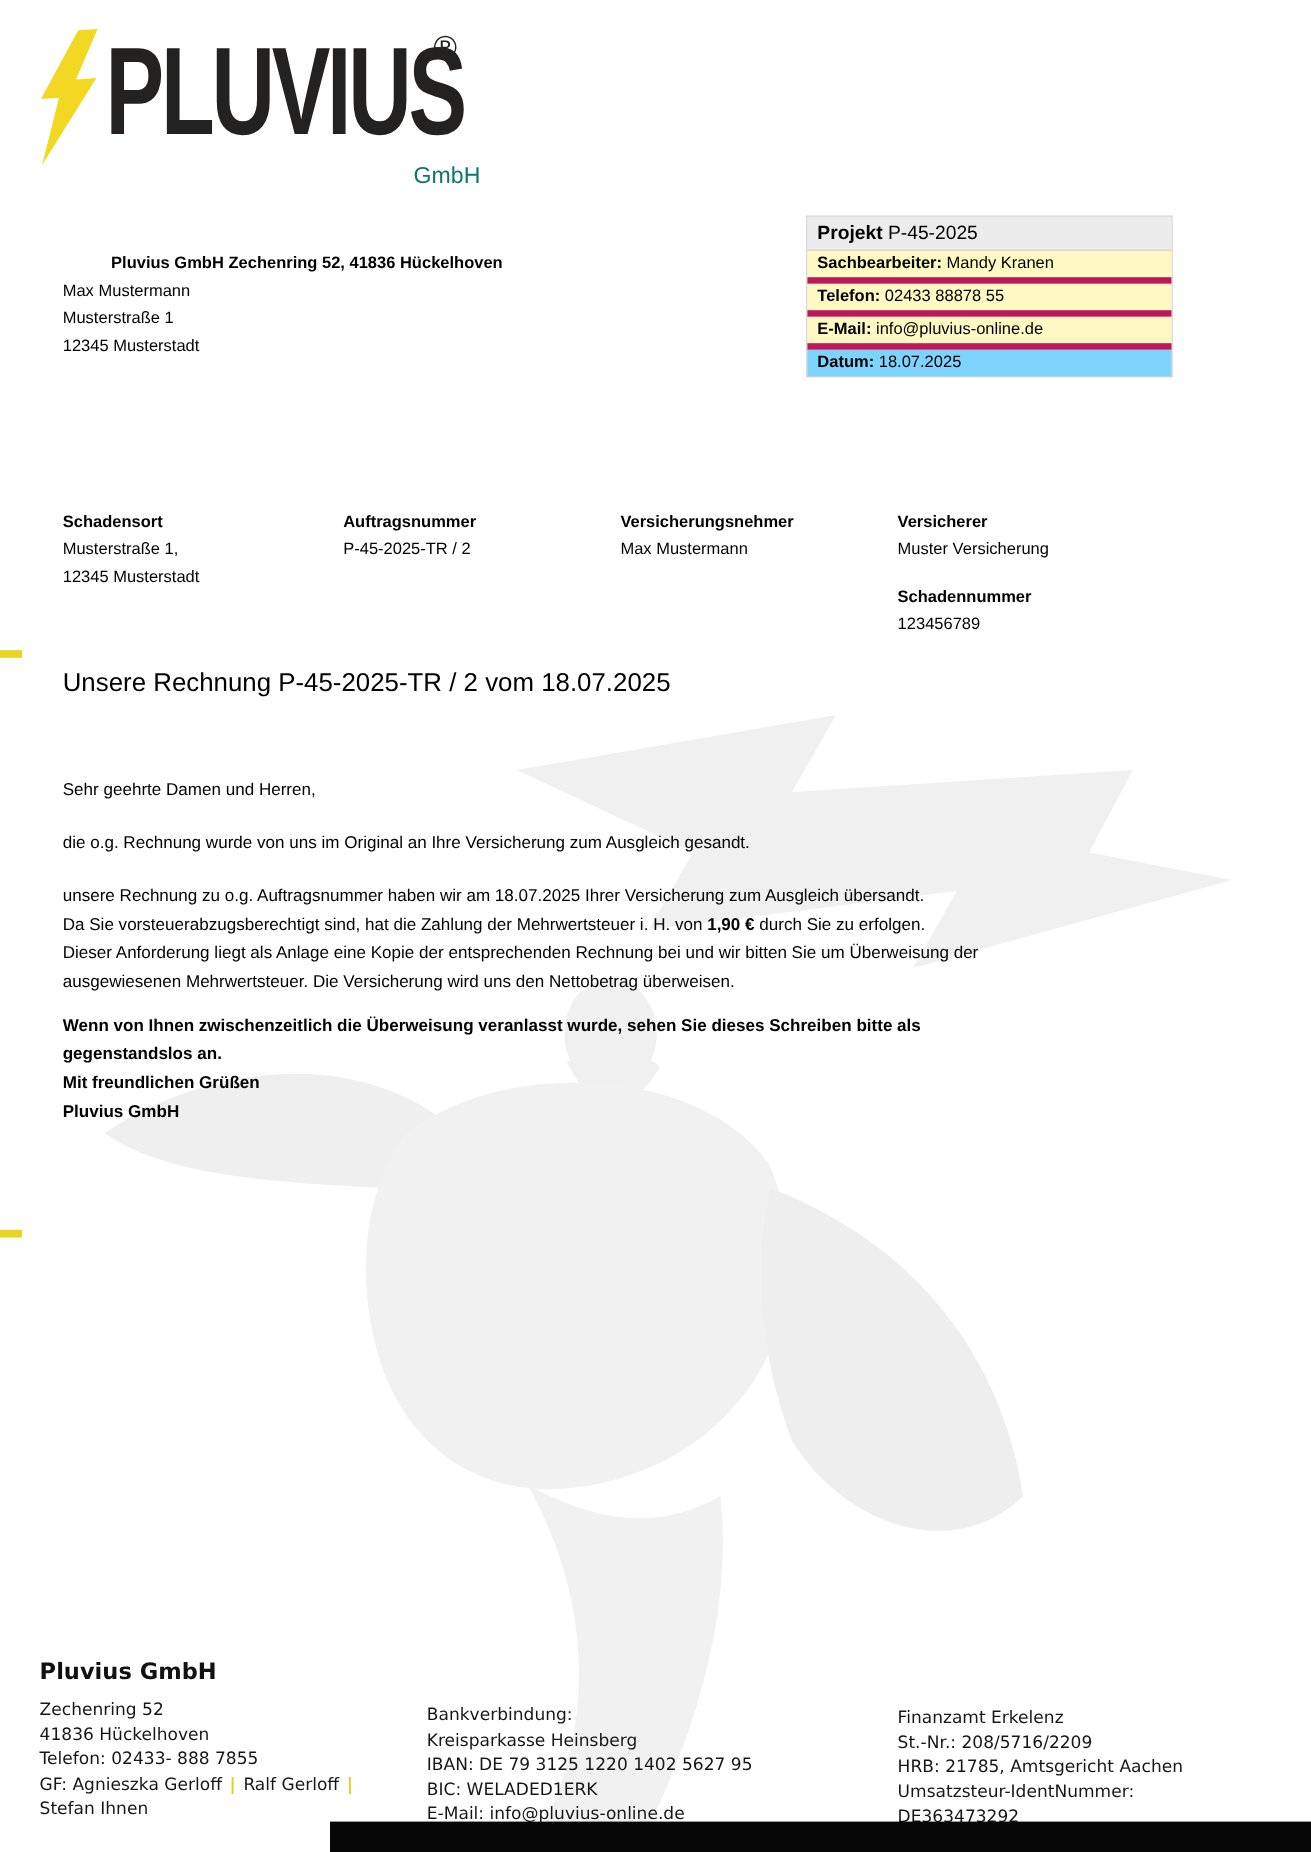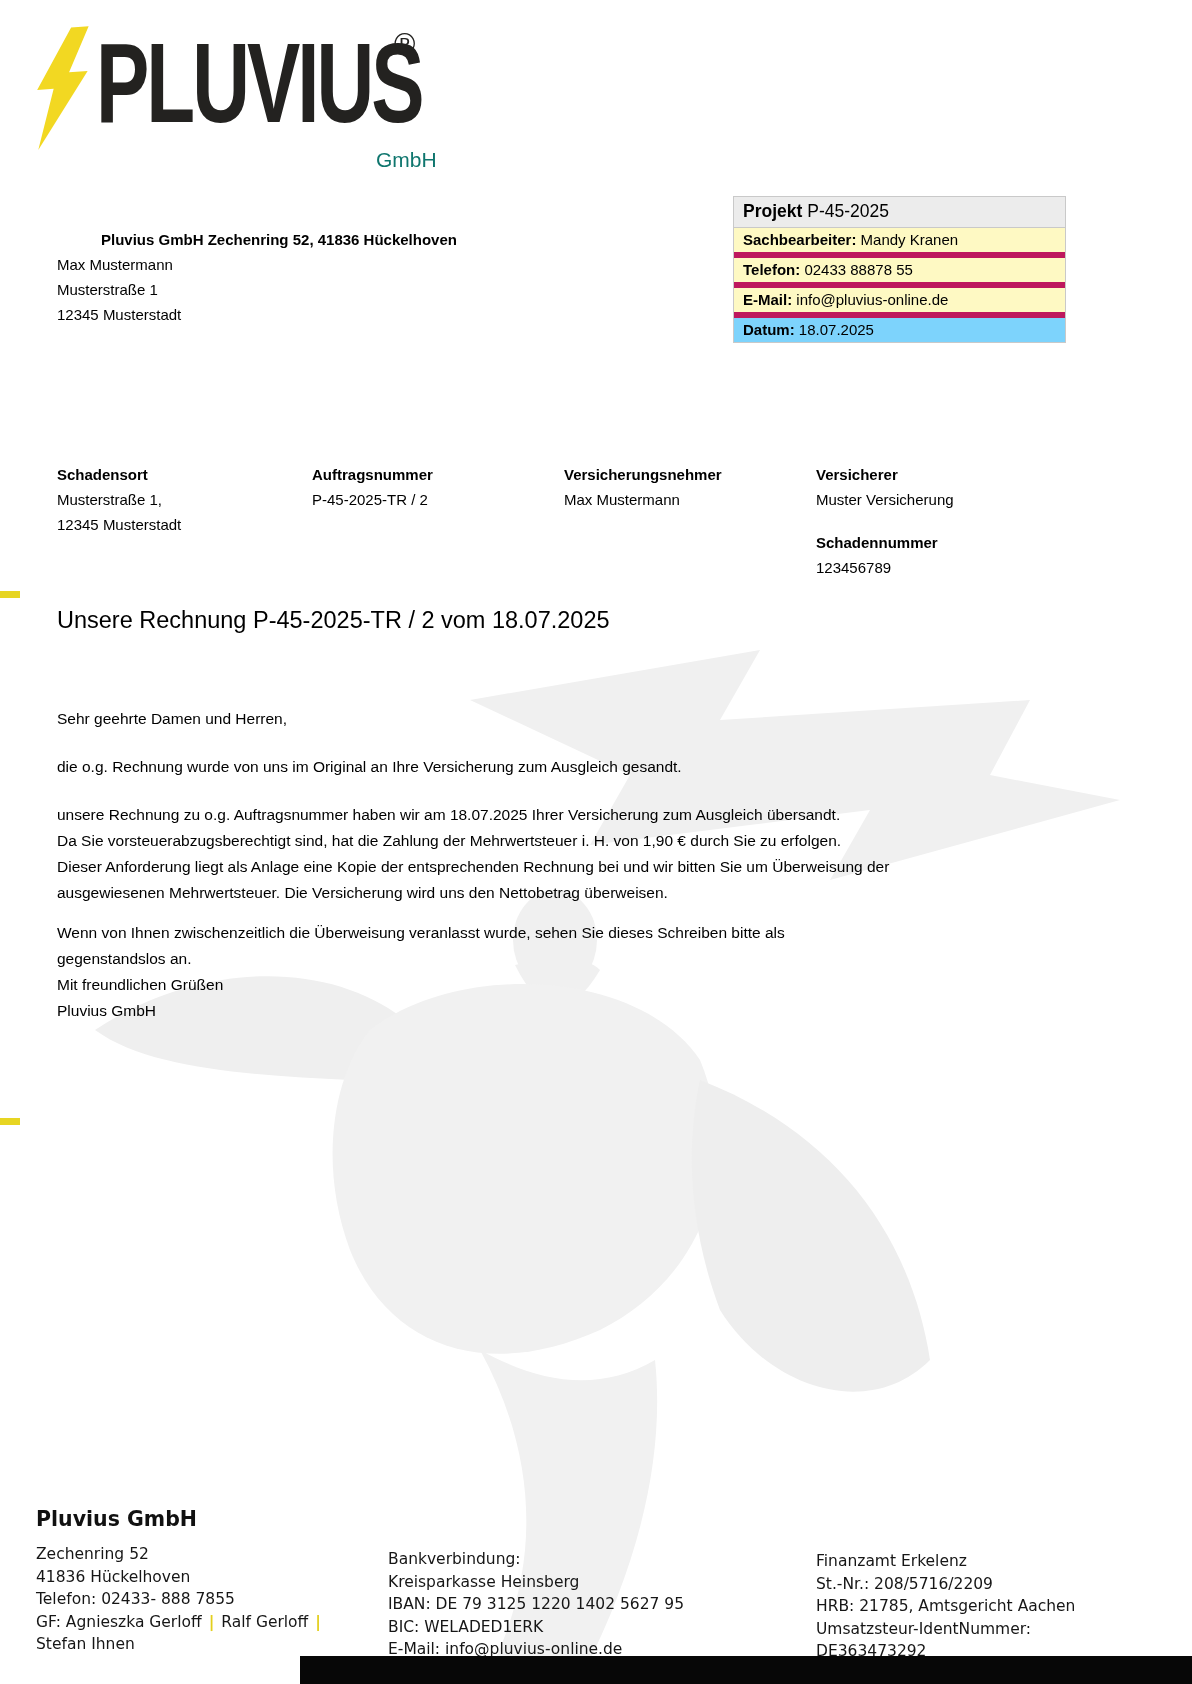--- a/index.html
+++ b/index.html
@@ -28,22 +28,22 @@
   
   .addr { position:absolute; left:57px; top:227px; font-size:15px; line-height:25px; z-index:2; }
   .addr .sender { font-weight:bold;margin-left:44px; }
   
   .field { position:absolute; font-size:15px; line-height:25px; z-index:2; }
   .field .flabel { font-weight:bold; }
   
   .heading { position:absolute; left:57px; top:607px; font-size:23.5px; font-weight:normal; z-index:2; white-space:nowrap; }
   .body-text { position:absolute; left:57px; top:706px; width:920px; font-size:15.5px; line-height:26px; z-index:2; }
   .para-gap { margin-top:22px; }
-  .para-gap-sm { margin-top:14px; }
-  .amount { font-weight:normal; }
+  .para-gap-sm { margin-top:14px;font-weight:bold; }
+  .amount { font-weight:bold; }
   
   .fold-mark { position:absolute; left:0; width:20px; height:7px; background:#e7d522; z-index:3; }
   
   .footer-col { position:absolute; z-index:2; font-family:"DejaVu Sans", sans-serif; font-size:15.5px; line-height:22.5px; color:#161616; }
   .footer-left  { left:36px;  top:1506px; width:320px; }
   .footer-left .fcompany { font-size:20.5px; font-weight:bold; color:#111; margin-bottom:11px; line-height:26px; }
   .footer-mid   { left:388px; top:1548px; width:340px; }
   .footer-right { left:816px; top:1550px; width:340px; }
   .ysep { color:#e3cf1d; font-weight:bold; padding:0 2px; }
   .bottom-bar { position:absolute; left:300px; right:0; bottom:0; height:28px; background:#070707; z-index:4; }

